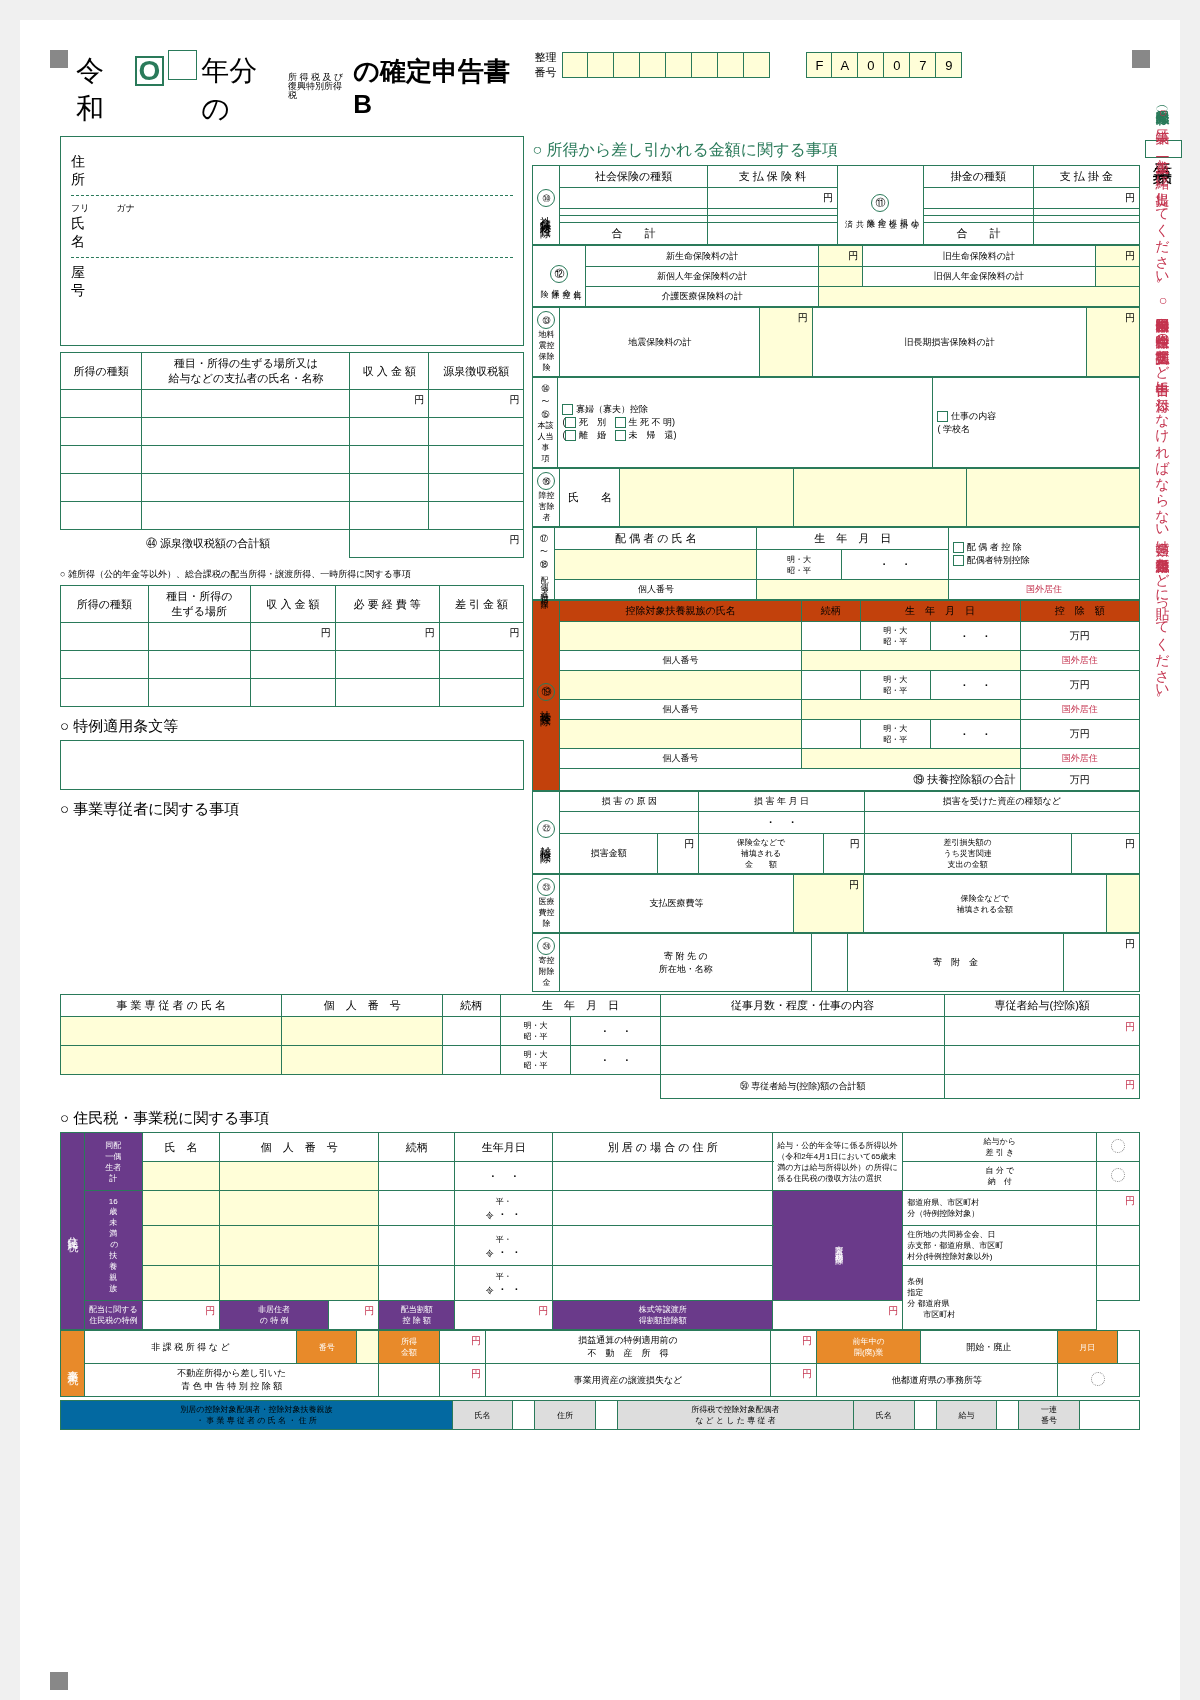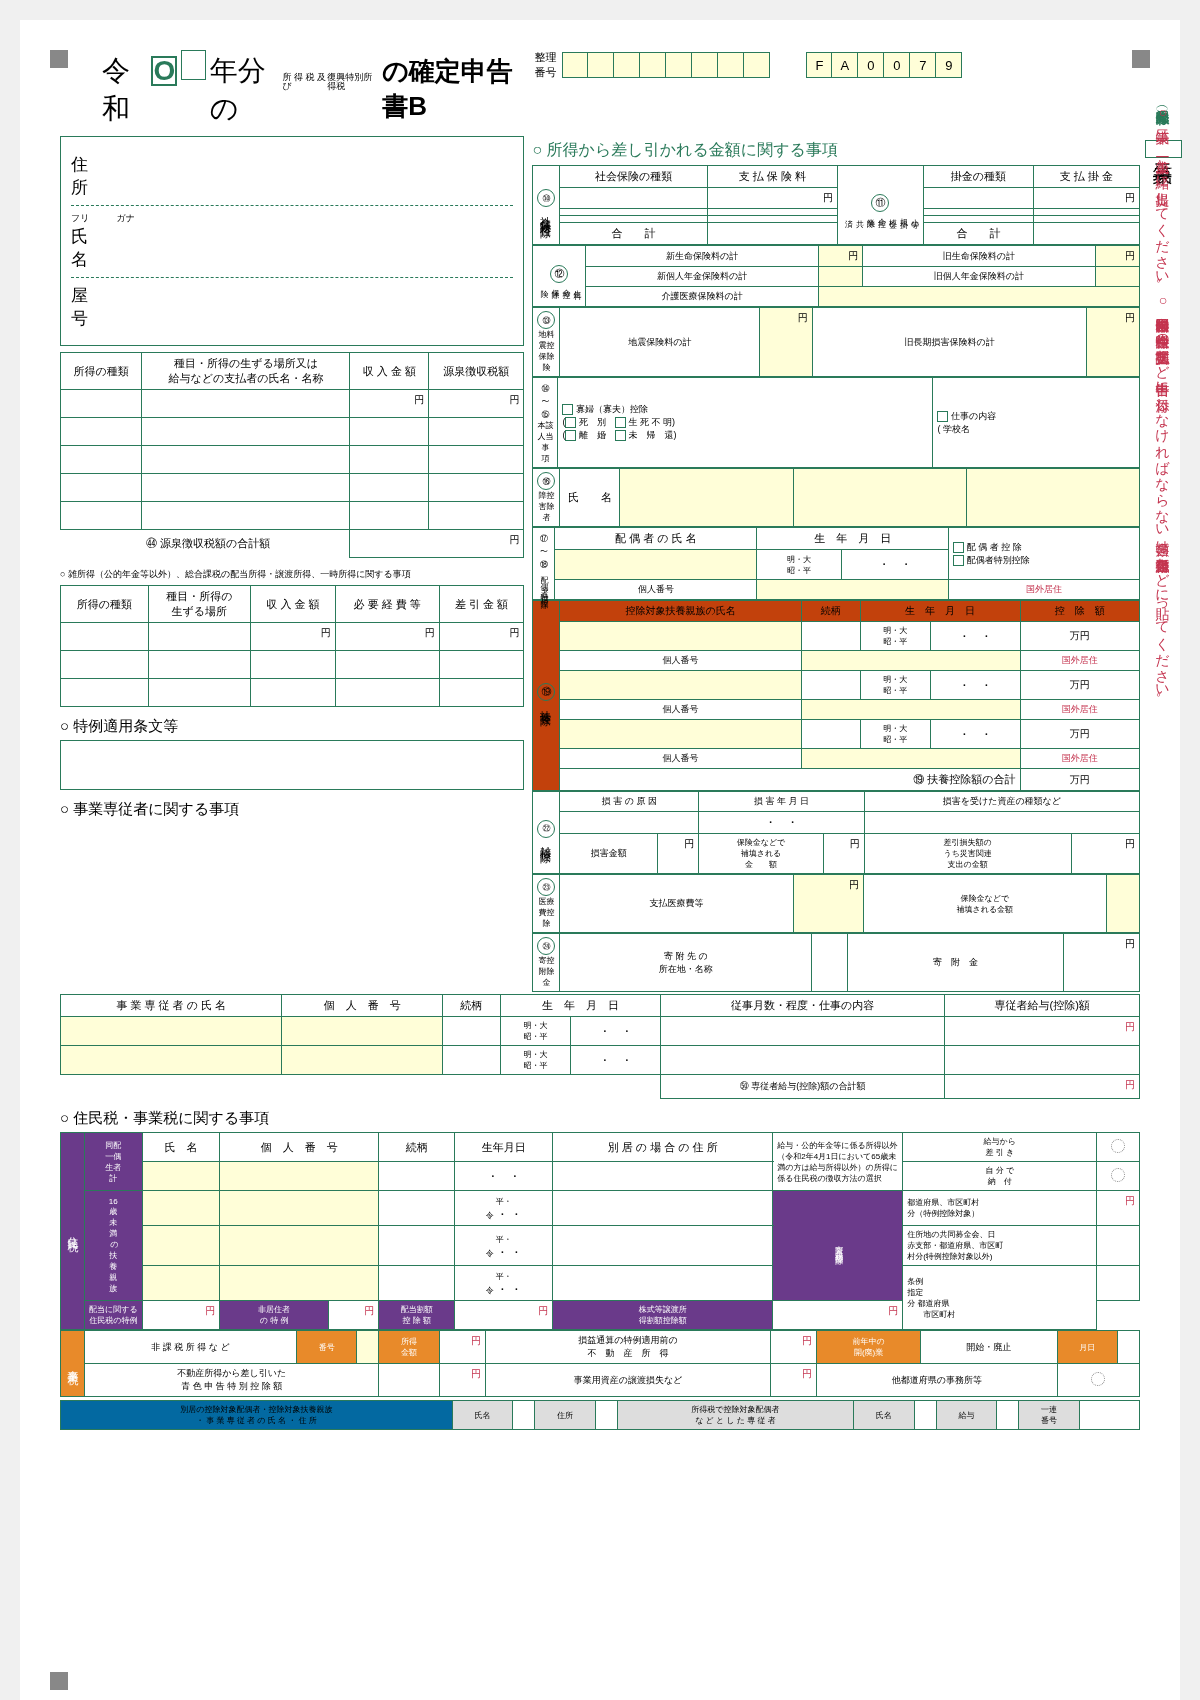--- a/index.html
+++ b/index.html
@@ -3,37 +3,37 @@
 <meta charset="utf-8">
 <style>
 *{box-sizing:border-box;margin:0;padding:0}
 body{font-family:"MS Gothic","Hiragino Sans",sans-serif;background:#f0f0f0;padding:20px;display:flex;justify-content:center}
 .page{width:1200px;height:1700px;background:#fff;position:relative;padding:30px 40px;font-size:13px}
 .corner{width:18px;height:18px;background:#888;position:absolute}
 .tl{top:30px;left:30px}.tr{top:30px;right:30px}.bl{bottom:30px;left:30px}
 .head{display:flex;gap:10px}
 .head-l{flex:0 0 43%}
 .head-r{flex:1}
-.title{font-size:28px;margin-left:42px;display:flex;align-items:baseline;gap:4px}
+.title{font-size:28px;margin-left:16px;display:flex;align-items:baseline;gap:4px}
 .era-box{border:2px solid #2a7a5a;width:30px;height:30px;display:inline-flex;align-items:center;justify-content:center;color:#2a7a5a;font-weight:bold}
 .era-box2{border:1px solid #2a7a5a;width:30px;height:30px;display:inline-block}
-.ruby{display:inline-flex;flex-direction:row;font-size:9px;line-height:1}
+.ruby{display:inline-flex;flex-direction:column;font-size:9px;line-height:1}
 .seiri{display:flex;align-items:center;gap:6px}
 .seiri-lbl{font-size:11px;writing-mode:horizontal-tb}
 .boxes{display:flex}
 .box{border:1px solid #2a7a5a;border-left:none;width:26px;height:26px;display:flex;align-items:center;justify-content:center;background:#fffed8}
 .boxes .box:first-child{border-left:1px solid #2a7a5a}
 .cols{display:flex;gap:8px;margin-top:8px}
 .col-l{flex:0 0 43%}
 .col-r{flex:1}
 .blk{border:1px solid #2a7a5a;margin-bottom:6px}
 .addr{height:210px;padding:10px}
 .addr-row{display:flex;border-bottom:1px dashed #2a7a5a;padding:6px 0;min-height:40px}
 .addr-row:last-child{border:none}
-.addr-lbl{width:70px;font-size:17px;letter-spacing:6px}
+.addr-lbl{width:70px;font-size:14px;letter-spacing:6px}
 .furi{font-size:9px}
 .sec-h{font-size:15px;margin:10px 0 4px;display:flex;align-items:center;gap:6px}
 table{border-collapse:collapse;width:100%}
 td,th{border:1px solid #2a7a5a;padding:3px 4px;font-size:11px;font-weight:normal;text-align:center;vertical-align:middle}
 .yen{text-align:right;font-size:10px;vertical-align:top}
 .tall td{height:28px}
 .vtall td{height:24px}
 .sec-r-h{color:#2a7a5a;font-size:16px;margin:4px 0}
 .numcir{border:1px solid #2a7a5a;border-radius:50%;width:18px;height:18px;display:inline-flex;align-items:center;justify-content:center;font-size:10px}
 .vstack{writing-mode:vertical-rl;font-size:11px;letter-spacing:2px}

